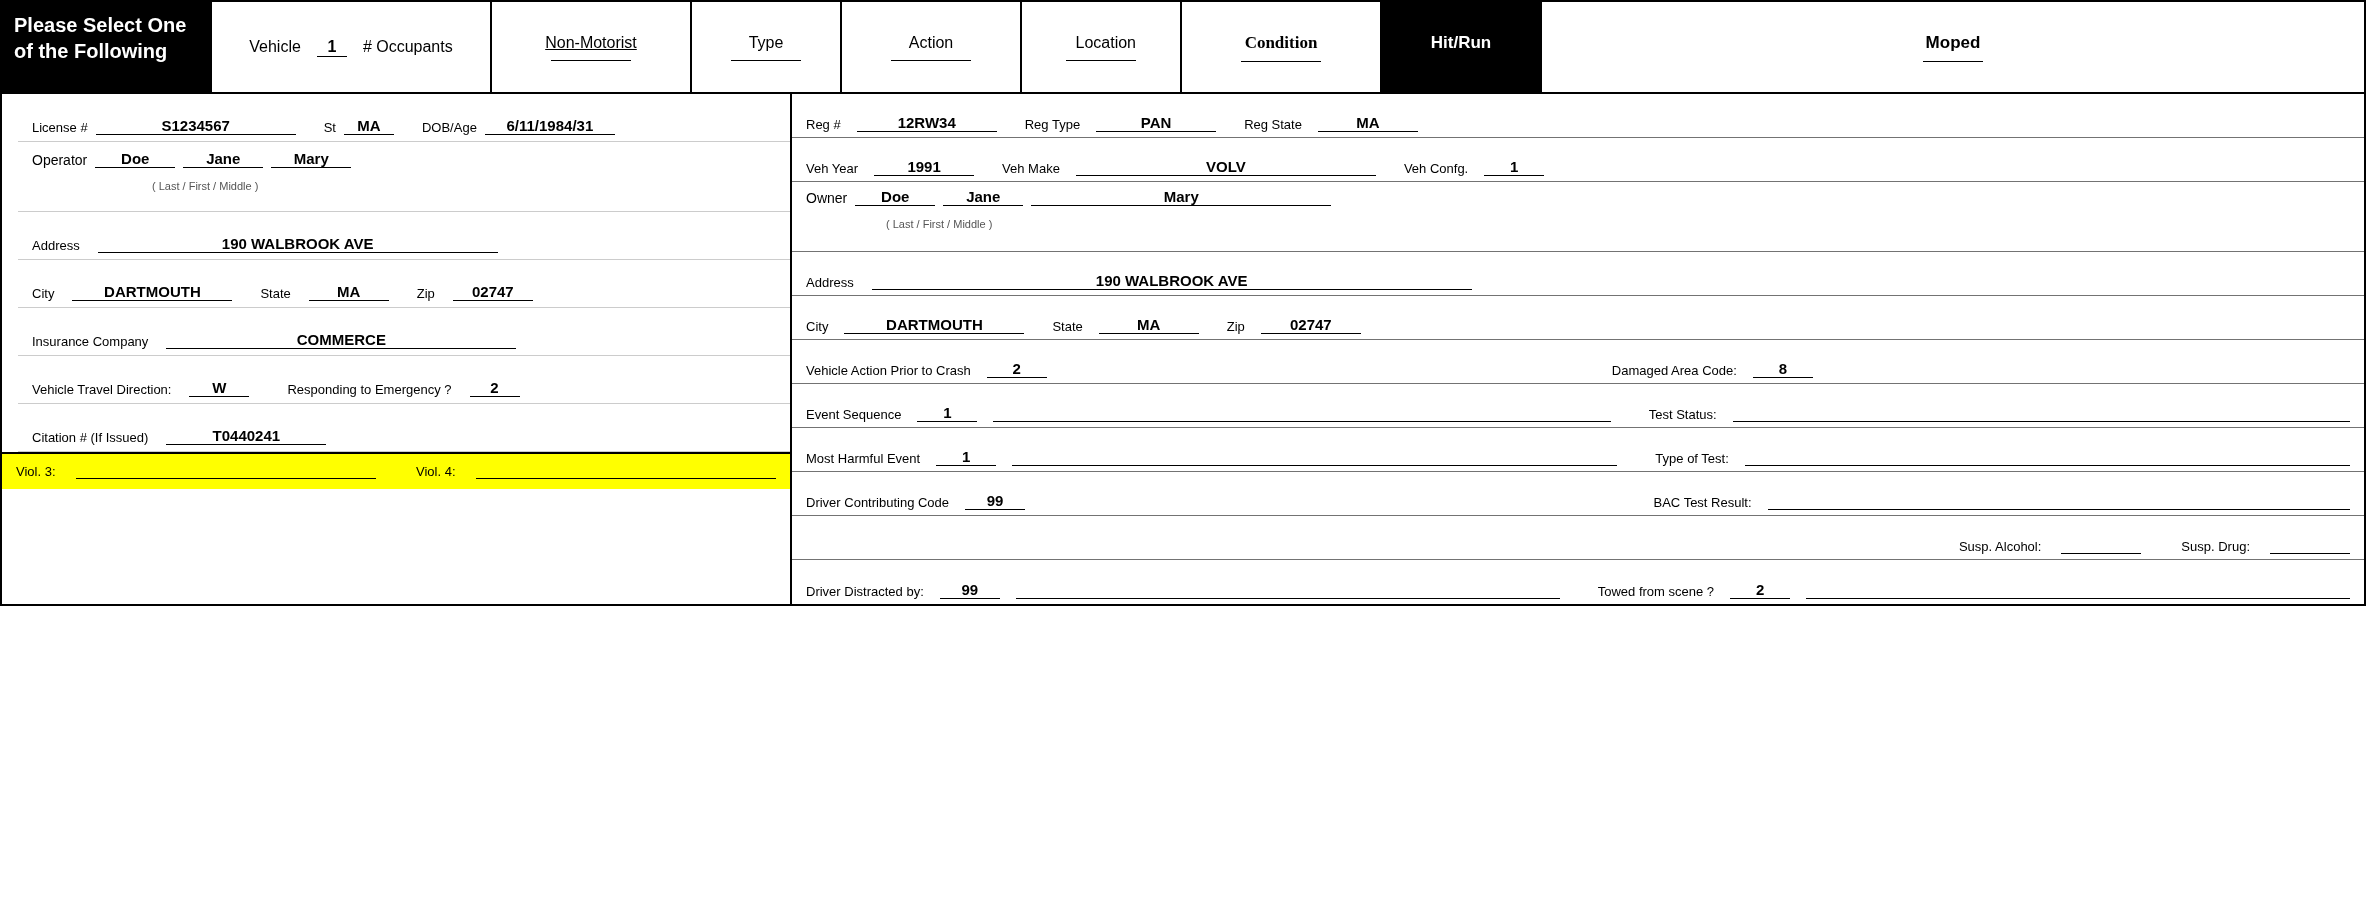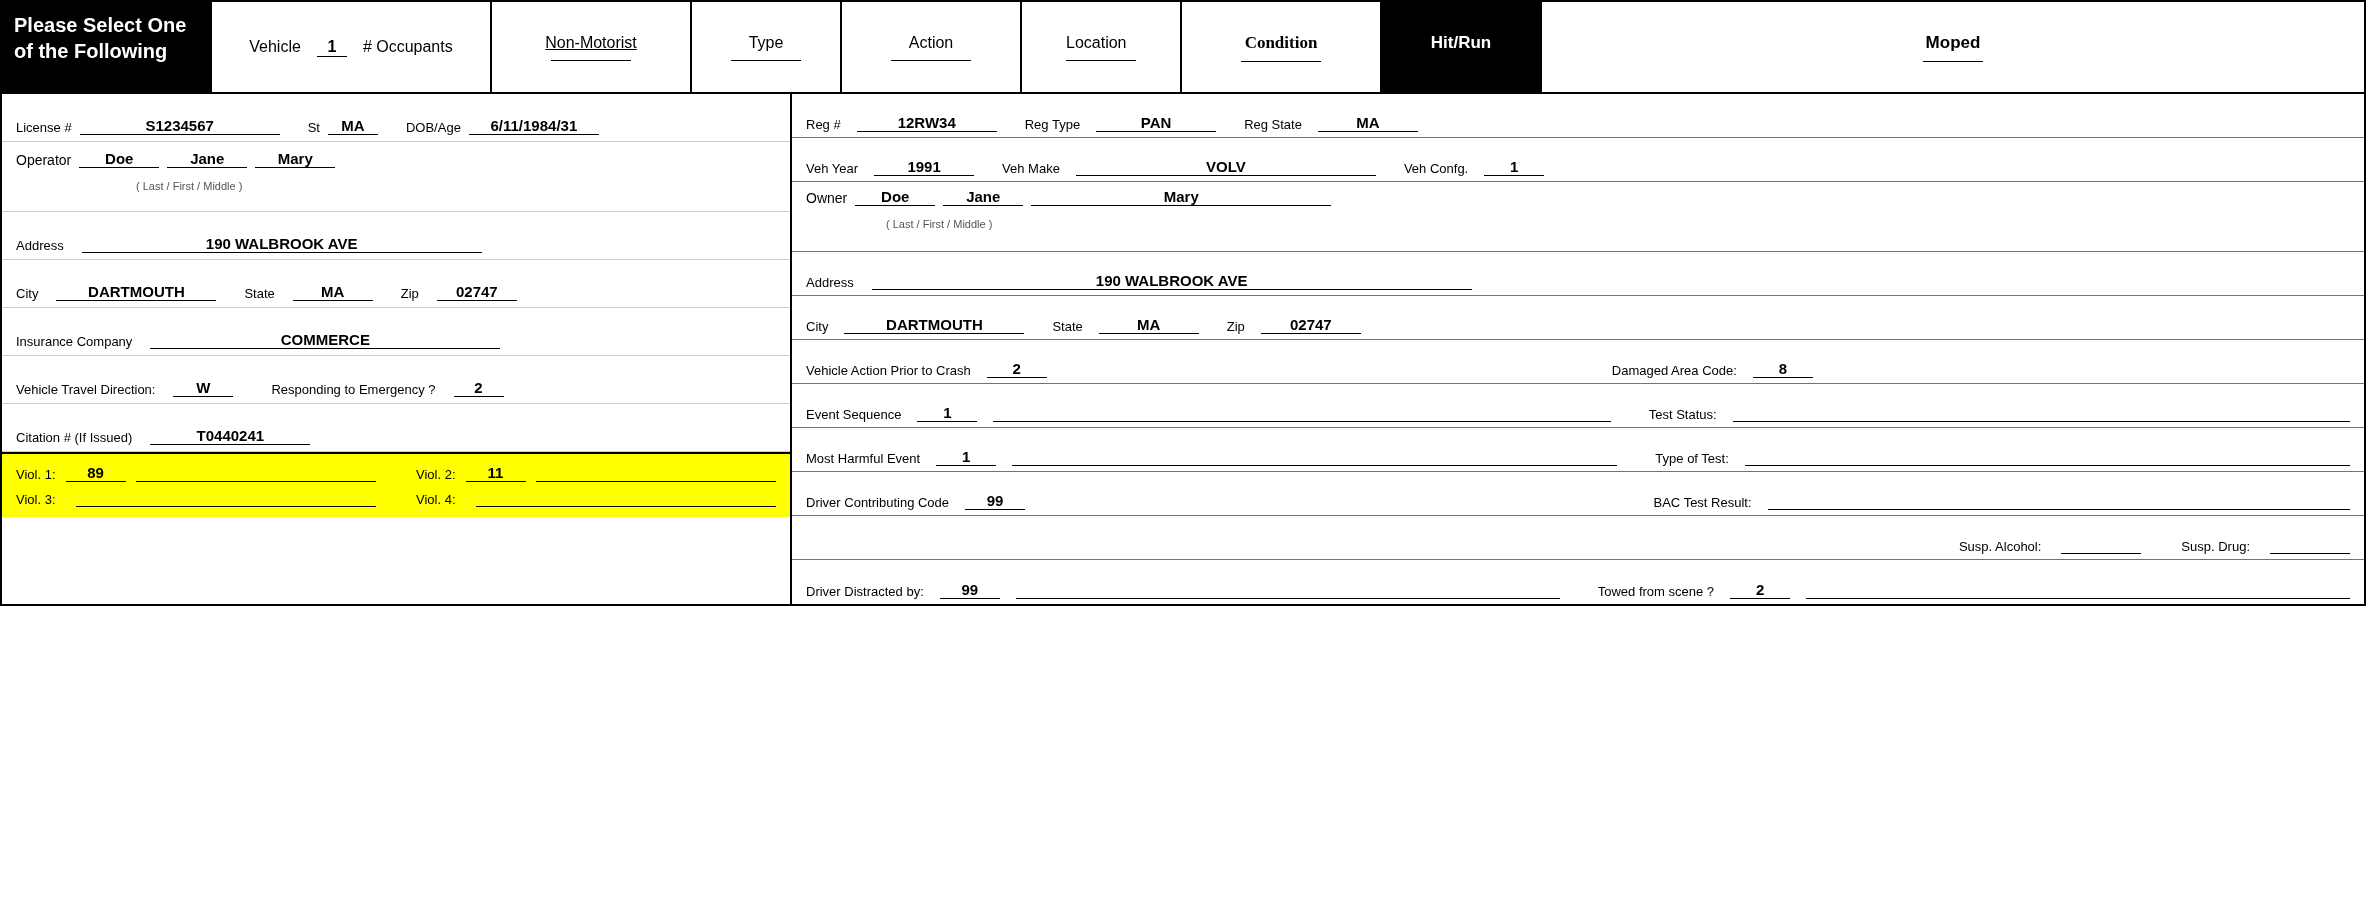--- a/index.html
+++ b/index.html
@@ -119,20 +119,21 @@
     }
 
     
     .form-row {
       display: flex;
       align-items: flex-end;
       padding: 8px 14px 6px 14px;
       border-bottom: 1px solid #ccc;
       min-height: 48px;
       gap: 8px;
+      margin-left: 16px;
     }
 
     .form-row:last-child {
       border-bottom: none;
     }
 
     .field-label {
       font-size: 13px;
       white-space: nowrap;
       color: #000;
@@ -214,21 +215,21 @@
     </div>
 
     <div class="header-cell header-action">
       <div style="display:flex; flex-direction:column; align-items:center; gap:8px;">
         <span style="font-size:16px;">Action</span>
         <span style="border-bottom:1.5px solid #000; width:80px; display:inline-block;"></span>
       </div>
     </div>
 
     <div class="header-cell header-location">
-      <div style="display:flex; flex-direction:column; align-items:flex-start; gap:8px;">
+      <div style="display:flex; flex-direction:column; align-items:flex-end; gap:8px;">
         <span style="font-size:16px;">Location</span>
         <span style="border-bottom:1.5px solid #000; width:70px; display:inline-block;"></span>
       </div>
     </div>
 
     <div class="header-cell header-condition">
       <div style="display:flex; flex-direction:column; align-items:center; gap:8px;">
         <span style="font-size:17px; font-weight:bold;font-family:Liberation Serif, serif;">Condition</span>
         <span style="border-bottom:1.5px solid #000; width:80px; display:inline-block;"></span>
       </div>
@@ -302,28 +303,20 @@
         <span class="field-underline" style="min-width:50px; margin-left:10px;">2</span>
       </div>
 
       <div class="form-row">
         <span class="field-label">Citation # (If Issued)</span>
         <span class="field-underline" style="min-width:160px; margin-left:10px;">T0440241</span>
       </div>
 
       <div class="violations-section">
         <div class="viol-row">
-          <span class="field-label">Viol. 1:</span>
-          <span class="field-underline" style="min-width:60px;">89</span>
-          <span style="flex:1; border-bottom:1.5px solid #000; display:inline-block;"></span>
-          <span class="field-label" style="margin-left:30px;">Viol. 2:</span>
-          <span class="field-underline" style="min-width:60px;">11</span>
-          <span style="flex:1; border-bottom:1.5px solid #000; display:inline-block;"></span>
-        </div>
-        <div class="viol-row">
           <span class="field-label">Viol. 3:</span>
           <span style="flex:1; border-bottom:1.5px solid #000; display:inline-block; margin-left:10px;"></span>
           <span class="field-label" style="margin-left:30px;">Viol. 4:</span>
           <span style="flex:1; border-bottom:1.5px solid #000; display:inline-block; margin-left:10px;"></span>
         </div>
       </div>
 
     </div>
 
     <div class="right-panel">

